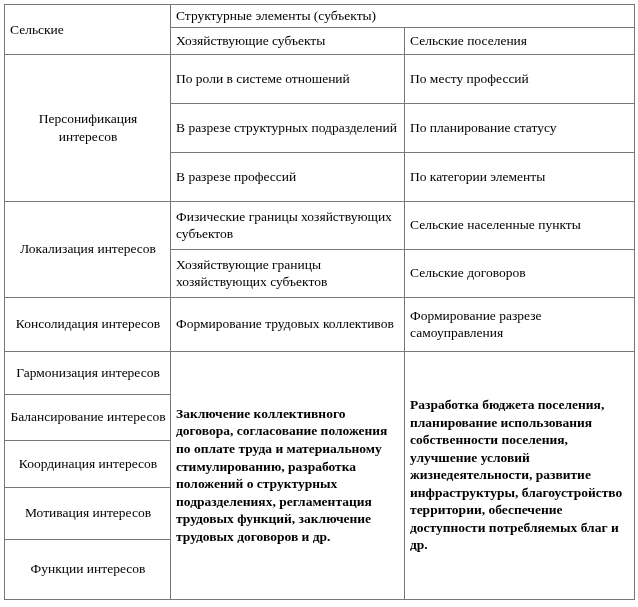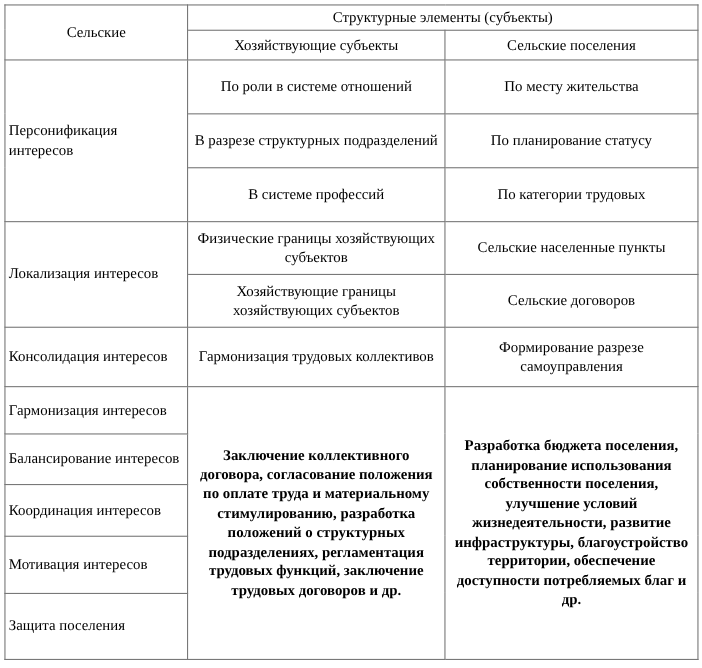--- a/index.html
+++ b/index.html
@@ -23,28 +23,27 @@
   }
   table.grid {
     border-collapse: collapse;
     table-layout: fixed;
     width: 630px;
   }
   table.grid td {
     border: 1px solid #787878;
     font-size: 13.5px;
     line-height: 1.3;
-    text-align: center;
     vertical-align: middle;
     padding: 2px 5px;
     white-space: pre-line;
     overflow: hidden;
   }
   table.grid td.fn {
-    text-align: left;
+    text-align: center;
     padding: 2px 2px 2px 3px;
   }
   col.c-fn  { width: 166px; }
   col.c-eco { width: 234px; }
   col.c-rur { width: 230px; }
 
   tr.hr1 { height: 22px; }
   tr.hr2 { height: 27px; }
   tr.rp  { height: 49px; }
   tr.rl  { height: 48px; }
@@ -74,63 +73,63 @@
         <td colspan="2">Структурные элементы (субъекты)</td>
       </tr>
       <tr class="hr2">
         <td>Хозяйствующие субъекты</td>
         <td>Сельские поселения</td>
       </tr>
 
       <tr class="rp">
         <td rowspan="3" class="fn">Персонификация интересов</td>
         <td>По роли в системе отношений</td>
-        <td>По месту жительства</td>
+        <td>По месту профессий</td>
       </tr>
       <tr class="rp">
         <td>В разрезе структурных подразделений</td>
         <td>По планирование статусу</td>
       </tr>
       <tr class="rp">
-        <td>В системе профессий</td>
-        <td>По категории трудовых</td>
+        <td>В разрезе профессий</td>
+        <td>По категории элементы</td>
       </tr>
 
       <tr class="rl">
         <td rowspan="2" class="fn">Локализация интересов</td>
         <td>Физические границы хозяйствующих
 субъектов</td>
         <td>Сельские населенные пункты</td>
       </tr>
       <tr class="rl">
         <td>Хозяйствующие границы
 хозяйствующих субъектов</td>
         <td>Сельские договоров</td>
       </tr>
 
       <tr class="rk">
         <td class="fn">Консолидация интересов</td>
-        <td>Гармонизация трудовых коллективов</td>
+        <td>Формирование трудовых коллективов</td>
         <td>Формирование разрезе
 самоуправления</td>
       </tr>
 
       <tr class="rg1">
         <td class="fn">Гармонизация интересов</td>
         <td rowspan="5" class="tall">Заключение коллективного договора, согласование положения по оплате труда и материальному стимулированию, разработка положений о структурных подразделениях, регламентация трудовых функций, заключение трудовых договоров и др.</td>
         <td rowspan="5" class="tall">Разработка бюджета поселения, планирование использования собственности поселения, улучшение условий жизнедеятельности, развитие инфраструктуры, благоустройство территории, обеспечение доступности потребляемых благ и др.</td>
       </tr>
       <tr class="rg2">
         <td class="fn">Балансирование интересов</td>
       </tr>
       <tr class="rg3">
         <td class="fn">Координация интересов</td>
       </tr>
       <tr class="rg4">
         <td class="fn">Мотивация интересов</td>
       </tr>
       <tr class="rg5">
-        <td class="fn">Защита поселения</td>
+        <td class="fn">Функции интересов</td>
       </tr>
     </tbody>
       </table>
   </div>
 </div>
 
 </body></html>

